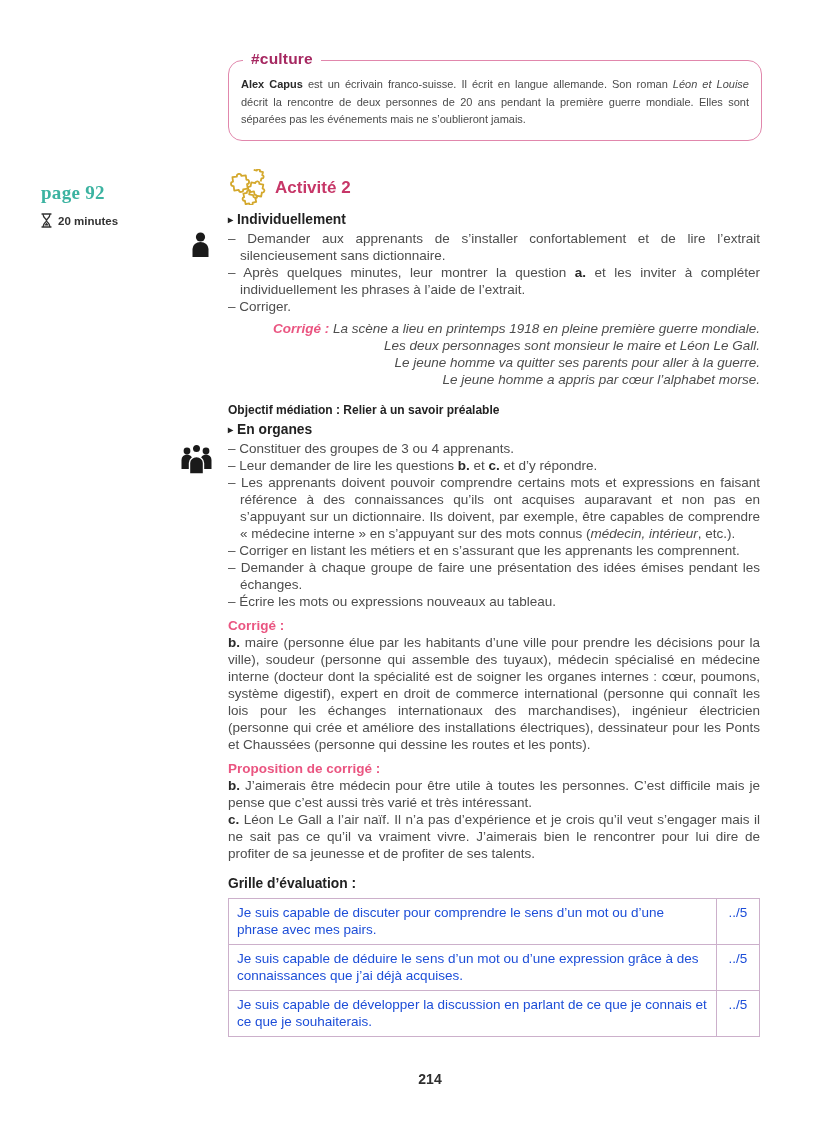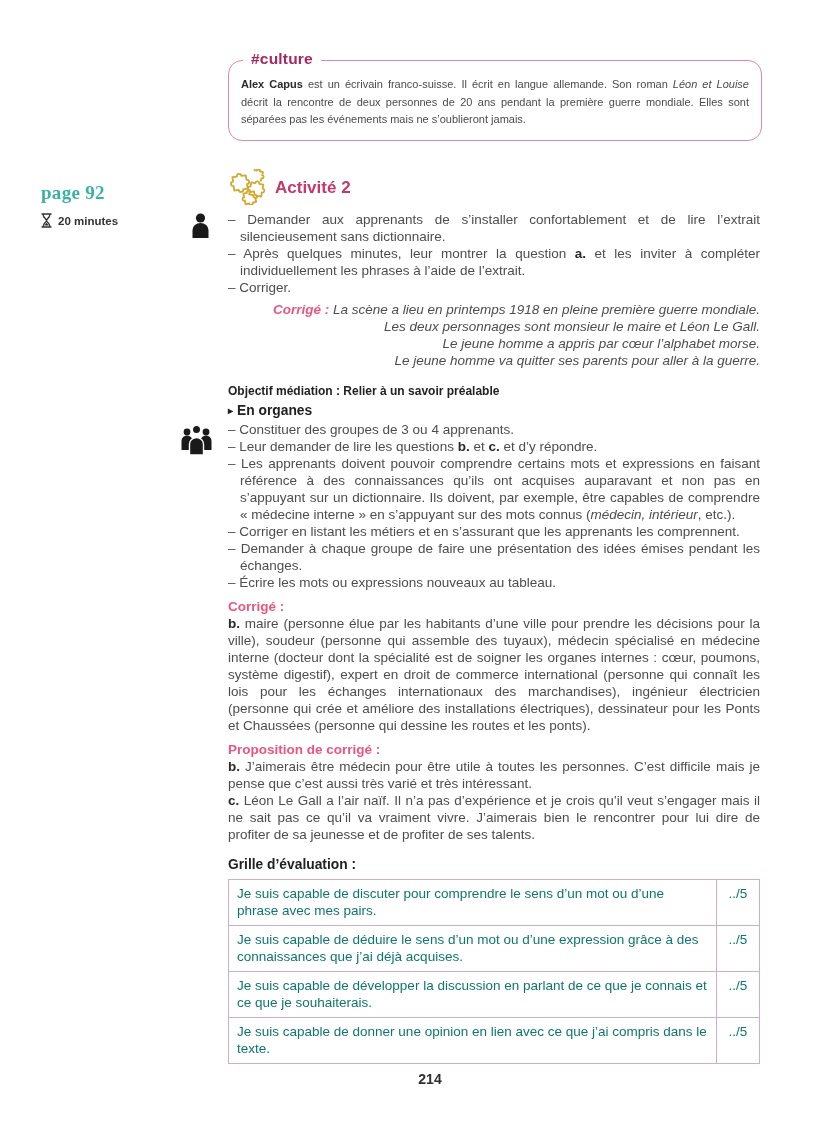--- a/index.html
+++ b/index.html
@@ -56,21 +56,21 @@
 
   .objective { margin:14px 0 2px 0; font-size:12px; font-weight:bold; color:#222222; }
 
   .para { margin:0; text-align:justify; }
   .label-line { margin-top:7px; }
 
   .grille-title { margin:13px 0 6px 0; font-size:13.8px; font-weight:bold; color:#222222; }
   table.eval { width:100%; border-collapse:collapse; }
   table.eval td {
     border:1px solid #ccb0cb; font-size:13.5px; line-height:17px;
-    color:#0f766e; padding:5px 8px 6px 8px; vertical-align:top;
+    color:#1d4ed8; padding:5px 8px 6px 8px; vertical-align:top;
   }
   table.eval td.score { width:34px; text-align:center; padding-left:4px; padding-right:4px; }
 
   .page-number {
     position:absolute; bottom:36px; left:0; width:100%;
     text-align:center; font-weight:bold; font-size:14px; color:#2e2e2e;margin-left:16px;
   }
 </style>
 </head>
 <body>
@@ -100,38 +100,39 @@
         <g stroke="#d4a82c" stroke-width="2" fill="none" stroke-linejoin="round">
           <path d="M6 8 h5 c0-3.5 5-3.5 5 0 h5 v5 c3.5 0 3.5 5 0 5 v5 h-5 c0 3.5 -5 3.5 -5 0 h-5 v-5 c-3.5 0 -3.5-5 0-5 z" transform="rotate(-8 13 18)"></path>
           <path d="M24 16 h4.5 c0-3.2 4.5-3.2 4.5 0 h4.5 v4.5 c3.2 0 3.2 4.5 0 4.5 v4.5 h-4.5 c0 3.2 -4.5 3.2 -4.5 0 h-4.5 v-4.5 c-3.2 0 -3.2-4.5 0-4.5 z" transform="rotate(10 31 25)"></path>
           <path d="M18 26 h4 c0-2.8 4-2.8 4 0 h4 v4 c2.8 0 2.8 4 0 4 v4 h-4 c0 2.8 -4 2.8 -4 0 h-4 v-4 c-2.8 0 -2.8-4 0-4 z" transform="rotate(-12 24 32)"></path>
           <path d="M27 2 h3.5 c0-2.6 3.6-2.6 3.6 0 h3.5 v3.5 c2.6 0 2.6 3.6 0 3.6 v3.5" transform="rotate(14 32 7)"></path>
         </g>
       </svg>
       <h2 class="activity-title">Activité 2</h2>
     </div>
 
+    <div class="mode-heading"><span class="tri">▸</span><span>Individuellement</span></div>
 
     <div class="list">
       <span class="side-icon person-icon-wrap">
         <svg width="21" height="26" viewBox="0 0 21 26">
           <circle cx="10.5" cy="5" r="4.6" fill="#1a1a1a"></circle>
           <path d="M2.5 25 v-8 a8 7 0 0 1 16 0 v8 z" fill="#1a1a1a"></path>
         </svg>
       </span>
       <div class="li"><span>– Demander aux apprenants de s’installer confortablement et de lire l’extrait silencieusement sans dictionnaire.</span></div>
       <div class="li"><span>– Après quelques minutes, leur montrer la question </span><span class="seg-b">a.</span><span> et les inviter à compléter individuellement les phrases à l’aide de l’extrait.</span></div>
       <div class="li"><span>– Corriger.</span></div>
     </div>
 
     <div class="corrige-block">
       <div class="corrige-line"><span class="pink-label">Corrigé :</span> <span>La scène a lieu en printemps 1918 en pleine première guerre mondiale.</span></div>
       <div class="corrige-line">Les deux personnages sont monsieur le maire et Léon Le Gall.</div>
+      <div class="corrige-line">Le jeune homme va quitter ses parents pour aller à la guerre.</div>
       <div class="corrige-line">Le jeune homme a appris par cœur l’alphabet morse.</div>
-      <div class="corrige-line">Le jeune homme va quitter ses parents pour aller à la guerre.</div>
     </div>
 
     <h3 class="objective">Objectif médiation : Relier à un savoir préalable</h3>
 
     <div class="mode-heading"><span class="tri">▸</span><span>En organes</span></div>
 
     <div class="list">
       <span class="side-icon group-icon-wrap">
         <svg width="33" height="32" viewBox="0 0 33 32">
           <circle cx="7" cy="8" r="3.4" fill="#1a1a1a"></circle>
@@ -165,22 +166,18 @@
           <td class="score">../5</td>
         </tr>
         <tr>
           <td class="crit">Je suis capable de déduire le sens d’un mot ou d’une expression grâce à des connaissances que j’ai déjà acquises.</td>
           <td class="score">../5</td>
         </tr>
         <tr>
           <td class="crit">Je suis capable de développer la discussion en parlant de ce que je connais et ce que je souhaiterais.</td>
           <td class="score">../5</td>
         </tr>
-        <tr>
-          <td class="crit">Je suis capable de donner une opinion en lien avec ce que j’ai compris dans le texte.</td>
-          <td class="score">../5</td>
-        </tr>
       </tbody>
     </table>
   </main>
 
   <footer class="page-number">214</footer>
 </div>
 
 </body></html>

